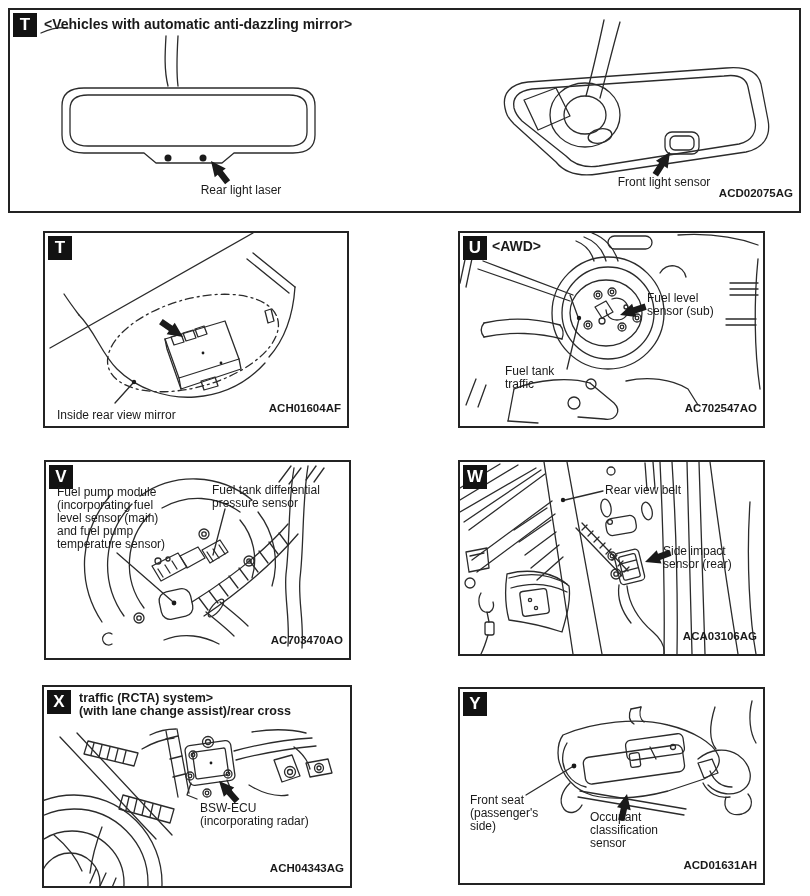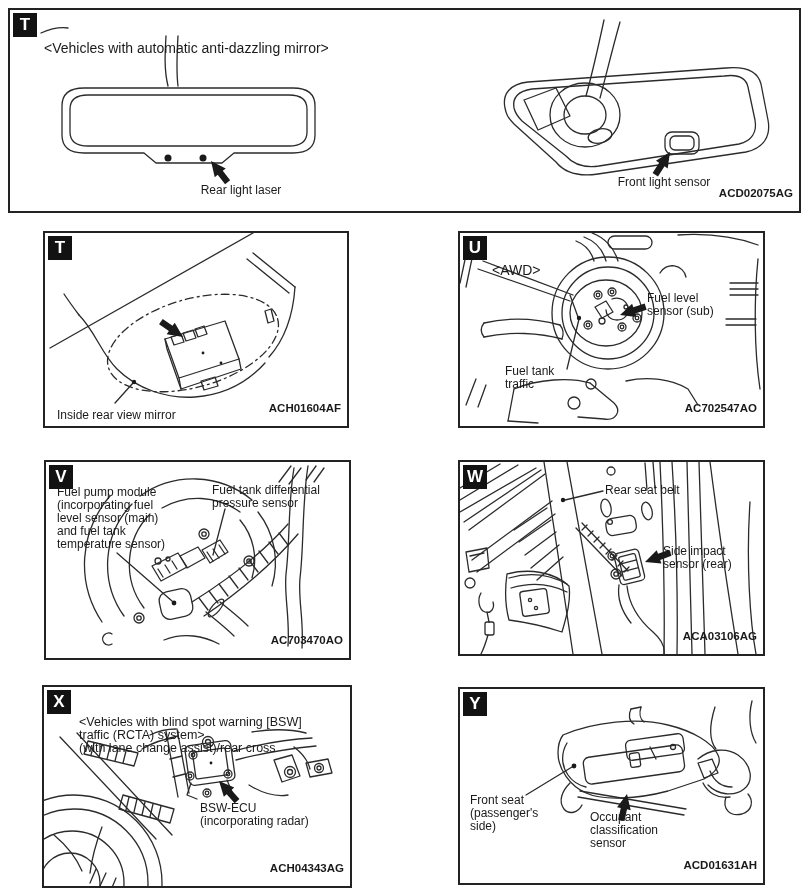--- a/index.html
+++ b/index.html
@@ -10,21 +10,21 @@
     color:#1a1a1a; overflow:hidden;
   }
   .page { position:absolute; inset:0; background:#fff; }
   .panel { position:absolute; border:2px solid #232323; background:#fff; overflow:hidden; }
   .panel svg { position:absolute; left:0; top:0; }
   .badge {
     position:absolute; left:3px; top:3px; width:24px; height:24px;
     background:#121212; color:#fff; font-weight:700; font-size:17px;
     line-height:24px; text-align:center; z-index:3;
   }
-  .hdr { position:absolute; font-weight:400; font-size:14px; line-height:15px; white-space:nowrap; z-index:3;margin-top:24px; }
+  .hdr { position:absolute; font-weight:700; font-size:14px; line-height:15px; white-space:nowrap; z-index:3; }
   .hdr-sm { font-size:12.5px; line-height:13px; }
   .hdr span, .lbl span { display:block; }
   .lbl { position:absolute; font-size:12px; line-height:13px; white-space:nowrap; z-index:3; }
   .center { text-align:center; }
   .code { position:absolute; right:6px; bottom:12px; font-weight:700; font-size:11.5px; z-index:3; }
   .k { stroke:#2b2b2b; stroke-width:1.3; fill:none; stroke-linecap:round; stroke-linejoin:round; }
   .f { fill:#1a1a1a; stroke:none; }
   
   #p-top  { left:8px;   top:8px;   width:793px; height:205px; }
   #p-fcm  { left:43px;  top:231px; width:306px; height:197px; }
@@ -231,21 +231,21 @@
         <path d="M118,178 C138,170 158,174 173,182"></path>
         <path d="M66,172 a6,6 0 1 0 0,10"></path>
       </g>
       <circle class="f" cx="128" cy="141" r="2.4"></circle>
     </svg>
     <div class="badge">V</div>
     <div class="lbl" style="left:11px;top:24px">
       <span>Fuel pump module</span>
       <span>(incorporating fuel</span>
       <span>level sensor (main)</span>
-      <span>and fuel tank</span>
+      <span>and fuel pump</span>
       <span>temperature sensor)</span>
     </div>
     <div class="lbl" style="left:166px;top:22px">
       <span>Fuel tank differential</span>
       <span>pressure sensor</span>
     </div>
     <div class="code">AC703470AO</div>
   </section>
 
   <section class="panel" id="p-side">
@@ -314,21 +314,21 @@
         <path d="M250,0 C258,62 268,130 278,192"></path>
         <path d="M290,40 C286,100 290,160 296,192"></path>
         <path d="M105,38 L143,29"></path>
       </g>
       <circle class="f" cx="103" cy="38" r="2.2"></circle>
       <g transform="translate(185,100) rotate(-20)">
         <path class="f" d="M0,0 L15,-7 L15,-3.2 L27,-3.2 L27,3.2 L15,3.2 L15,7 Z"></path>
       </g>
     </svg>
     <div class="badge">W</div>
-    <div class="lbl" style="left:145px;top:22px">Rear seat belt</div>
+    <div class="lbl" style="left:145px;top:22px">Rear view belt</div>
     <div class="lbl" style="left:203px;top:83px">
       <span>Side impact</span>
       <span>sensor (rear)</span>
     </div>
     <div class="code">ACA03106AG</div>
   </section>
 
   <section class="panel" id="p-bsw">
     <svg width="306" height="199" viewBox="0 0 306 199">
       <g class="k">
@@ -390,21 +390,20 @@
         <path d="M10,148 C22,158 32,170 38,184"></path>
         <path d="M58,140 C52,156 48,170 46,186"></path>
       </g>
       <circle class="f" cx="167" cy="76" r="1.4"></circle>
       <g transform="translate(175,94) rotate(48)">
         <path class="f" d="M0,0 L15,-7 L15,-3.2 L27,-3.2 L27,3.2 L15,3.2 L15,7 Z"></path>
       </g>
     </svg>
     <div class="badge">X</div>
     <div class="hdr hdr-sm" style="left:35px;top:5px">
-      <span>&lt;Vehicles with blind spot warning [BSW]</span>
       <span>traffic (RCTA) system&gt;</span>
       <span>(with lane change assist)/rear cross</span>
     </div>
     <div class="lbl" style="left:156px;top:115px">
       <span>BSW-ECU</span>
       <span>(incorporating radar)</span>
     </div>
     <div class="code">ACH04343AG</div>
   </section>
 

